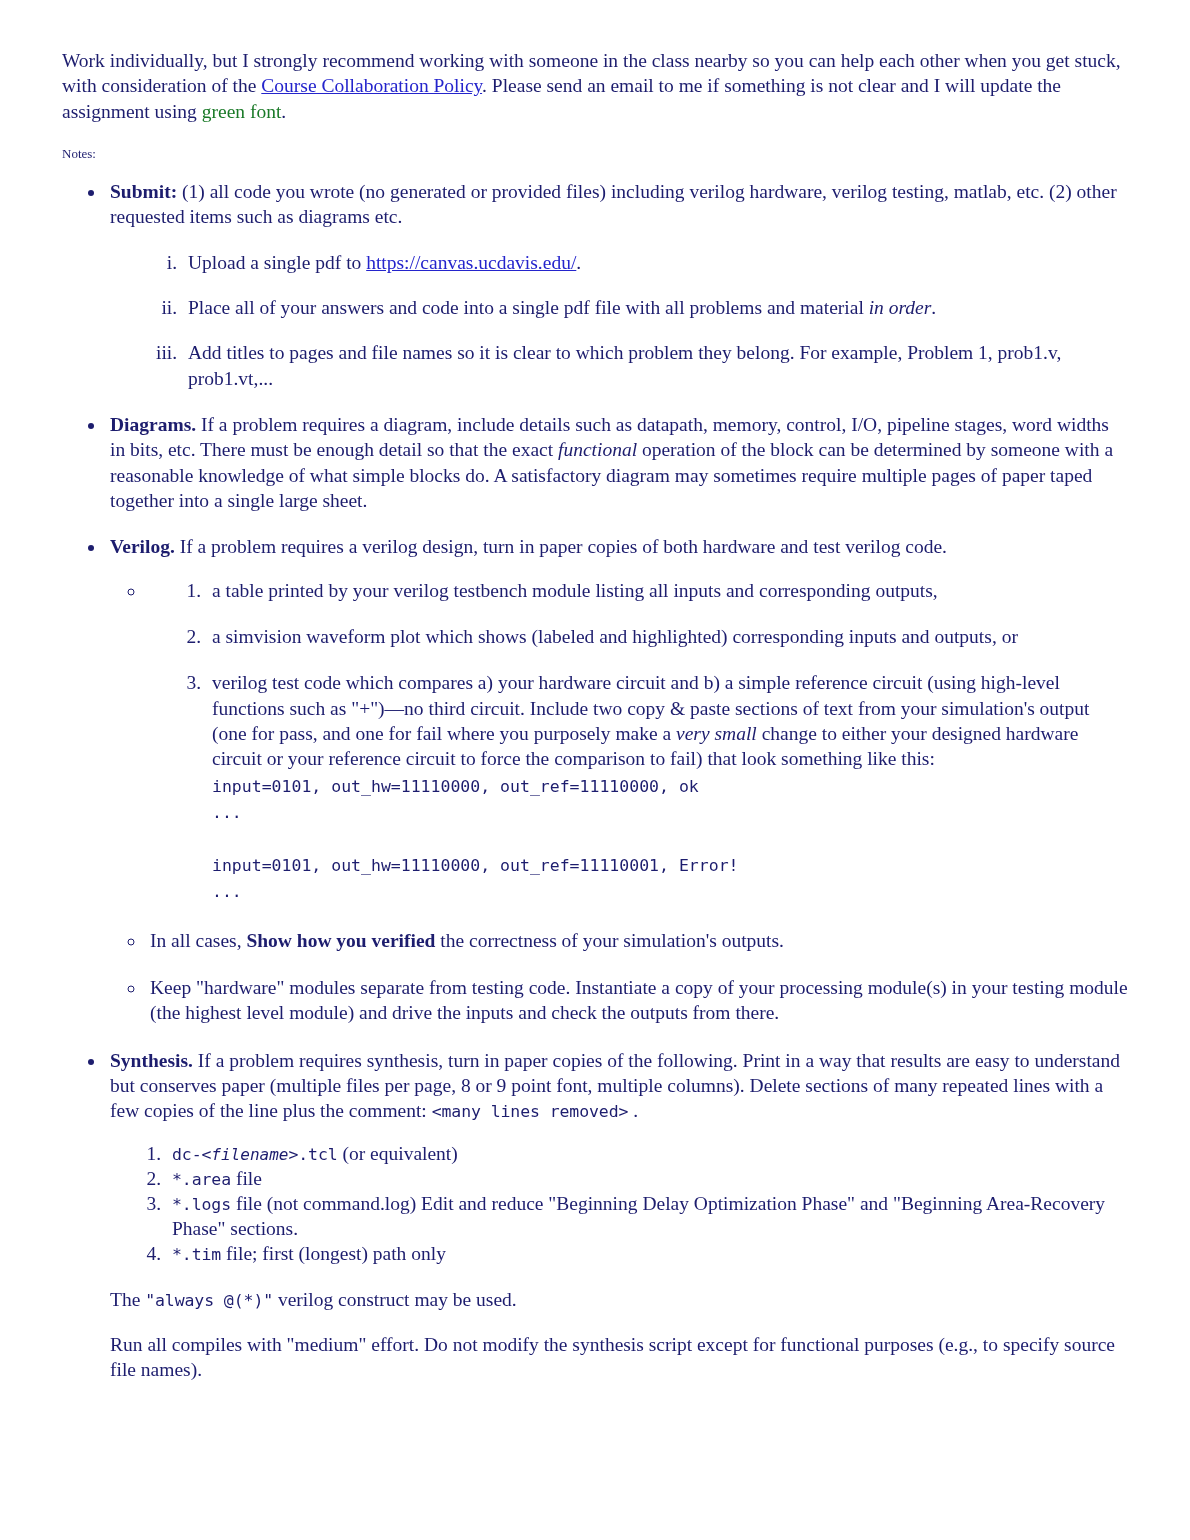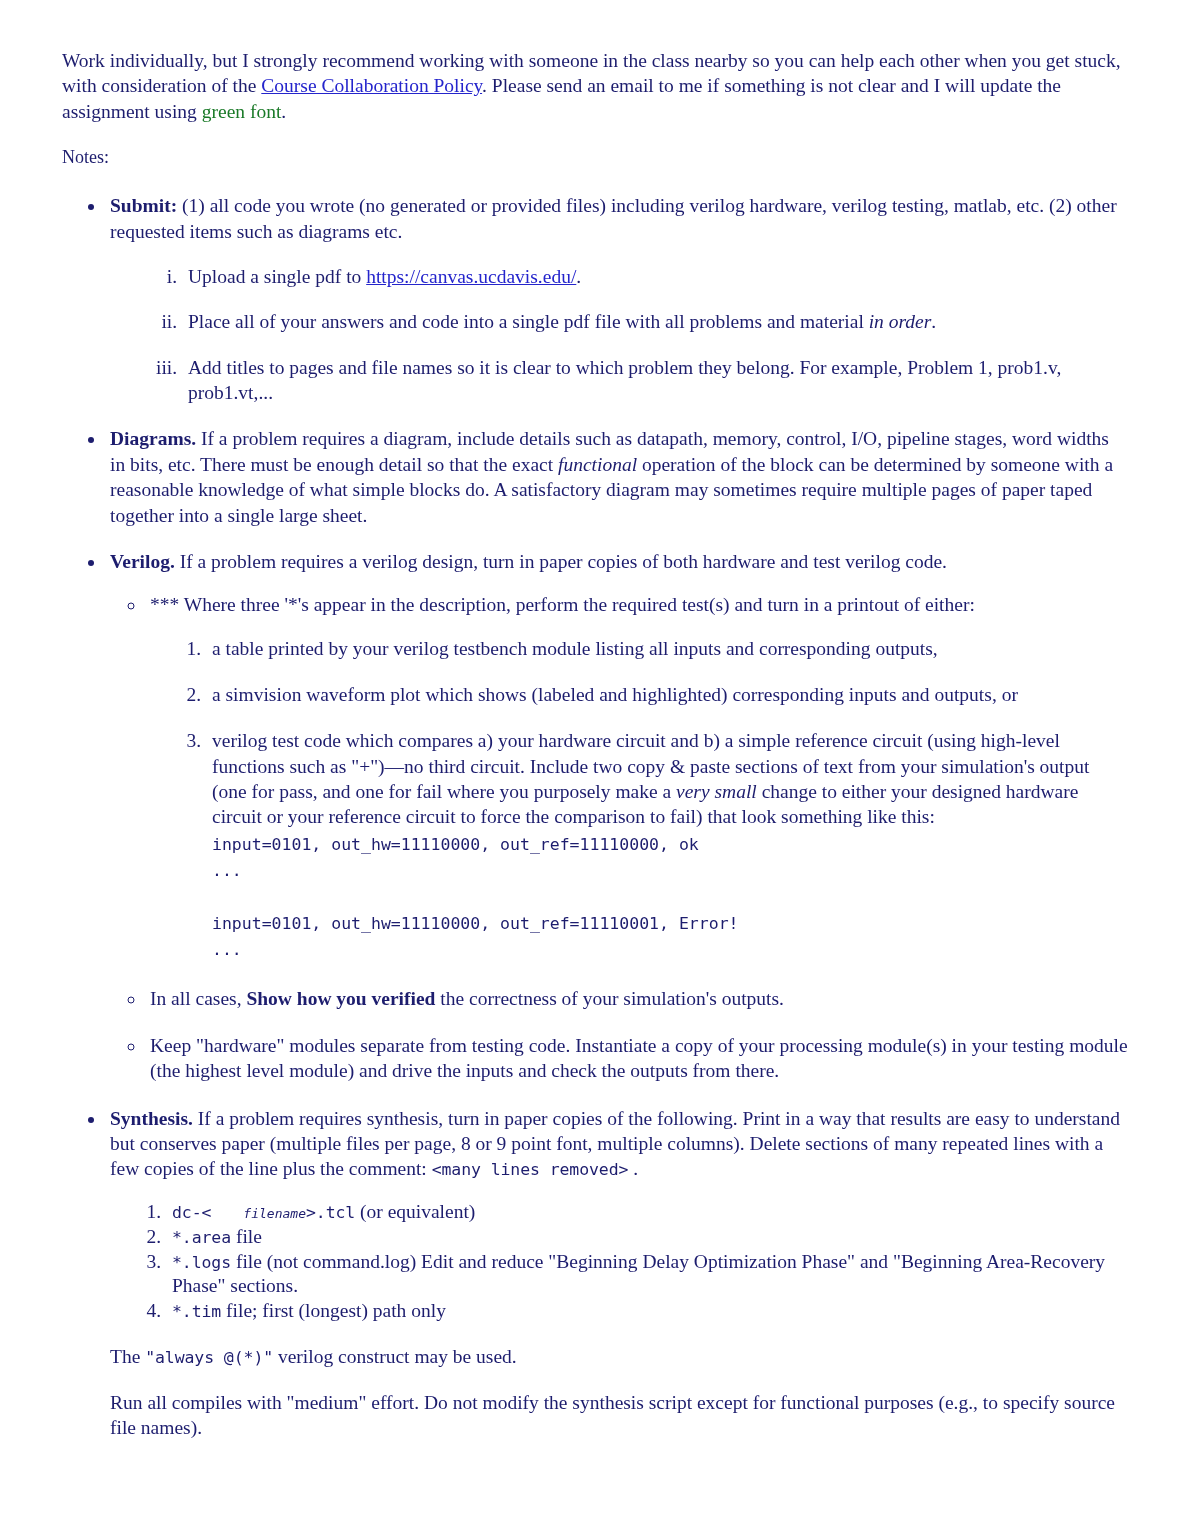--- a/index.html
+++ b/index.html
@@ -31,23 +31,23 @@
     letter-spacing: 0.2px;
     line-height: 1.15;
   }
   p.body-par {
     font-size: 19.5px;
     line-height: 1.30;
     margin: 0 0 22px 0;
     text-align: left;
   }
   p.notes-label {
-    font-size: 18px;
-    line-height: 1.30;
-    margin: 0 0 24px 0;
+    font-size: 13px;
+    line-height: 1.30;
+    margin: 0 0 16px 0;
   }
   a.link {
     color: #2424cc;
     text-decoration: underline;
   }
   .green {
     color: #1a7a28;
     text-align: center;
   }
   .bold {
@@ -57,23 +57,22 @@
     font-style: italic;
     margin-top: 47px;
   }
   code, .mono {
     font-family: "DejaVu Sans Mono", "Liberation Mono", monospace;
     font-size: 16.5px;
     letter-spacing: -0.1px;
   }
   .mono-ital {
     font-family: "DejaVu Sans Mono", "Liberation Mono", monospace;
-    font-size: 13px;
+    font-size: 16px;
     font-style: italic;
-    margin-left: 32px;
   }
 
   ul.lvl1 {
     list-style-type: disc;
     margin: 0 0 0 0;
     padding-left: 44px;
   }
   ul.lvl1 > li {
     font-size: 19.5px;
     line-height: 1.30;
@@ -164,21 +163,20 @@
     <li>
       <span class="bold">Diagrams.</span><span>  If a problem requires a diagram, include details such as datapath, memory, control, I/O, pipeline stages, word widths in bits, etc. There must be enough detail so that the exact </span><span class="ital">functional</span><span> operation of the block can be determined by someone with a reasonable knowledge of what simple blocks do. A satisfactory diagram may sometimes require multiple pages of paper taped together into a single large sheet.</span>
     </li>
 
     <li>
       <span class="bold">Verilog.</span><span>  If a problem requires a verilog design, turn in paper copies of both hardware and test verilog code.</span>
 
       <ul class="lvl2">
 
         <li>
-          <span>*** Where three '*'s appear in the description, perform the required test(s) and turn in a printout of either:</span>
 
           <ol class="num">
             <li><span>a table printed by your verilog testbench module listing all inputs and corresponding outputs,</span></li>
             <li><span>a simvision waveform plot which shows (labeled and highlighted) corresponding inputs and outputs, or</span></li>
             <li><span>verilog test code which compares a) your hardware circuit and b) a simple reference circuit (using high-level functions such as "+")—no third circuit. Include two copy &amp; paste sections of text from your simulation's output (one for pass, and one for fail where you purposely make a </span><span class="ital">very small</span><span> change to either your designed hardware circuit or your reference circuit to force the comparison to fail) that look something like this:</span>
               <pre class="codeblock">input=0101, out_hw=11110000, out_ref=11110000, ok
 ...
 
 input=0101, out_hw=11110000, out_ref=11110001, Error!
 ...</pre>

